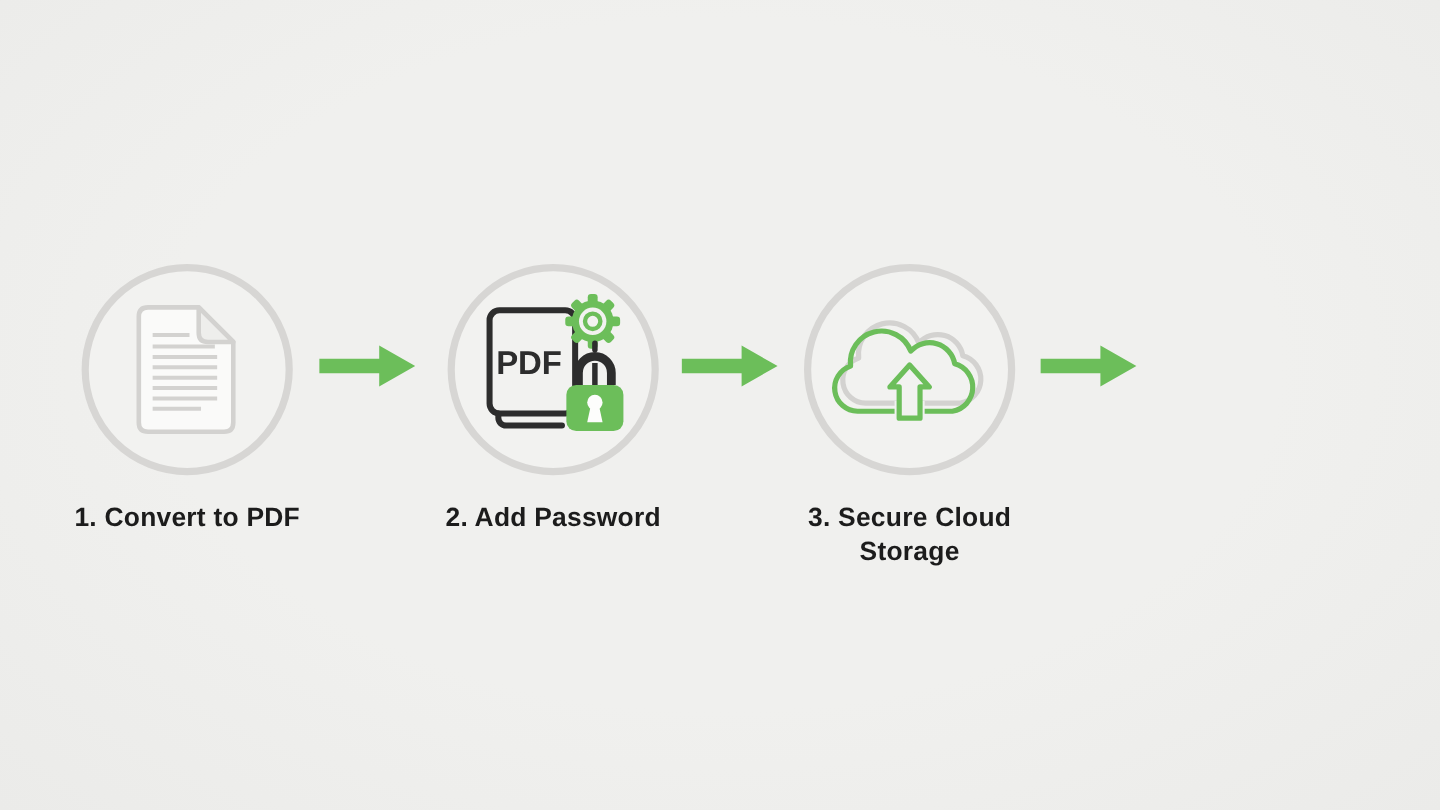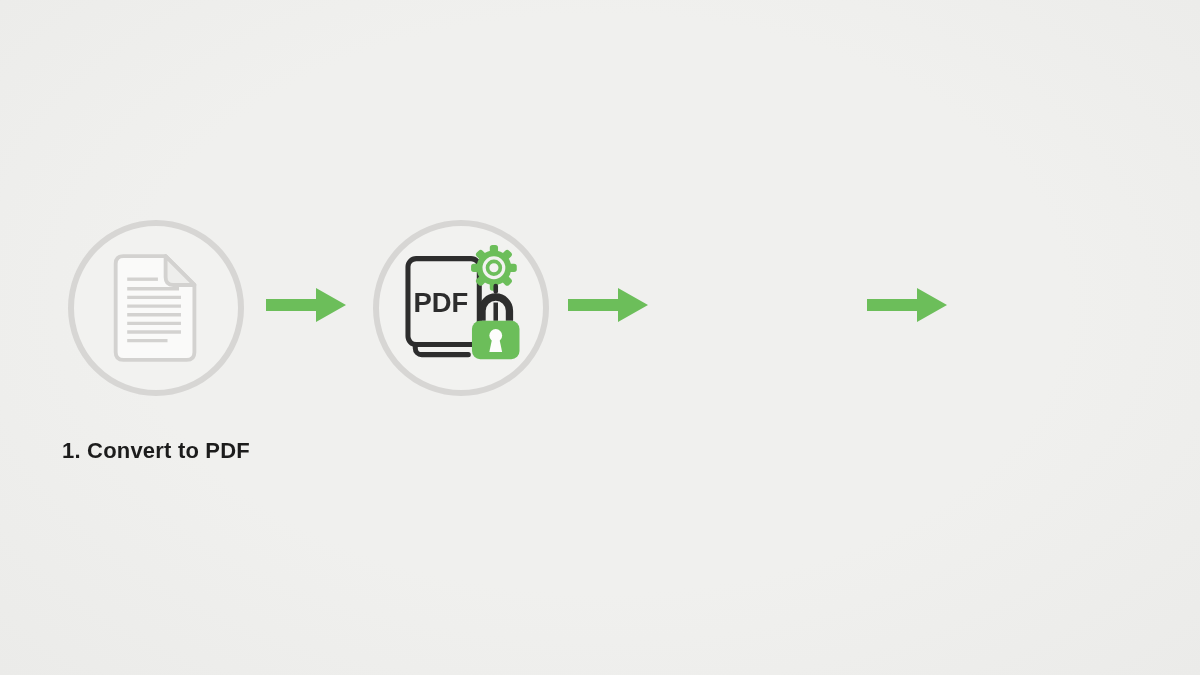--- a/index.html
+++ b/index.html
@@ -14,21 +14,21 @@
     position:relative;width:1200px;height:675px;
     background:radial-gradient(ellipse at 50% 45%, var(--bg) 55%, var(--bg-edge) 100%);
   }
   .step{position:absolute;top:220px;width:220px;display:flex;flex-direction:column;align-items:center;}
   .circle{
     width:176px;height:176px;border-radius:50%;
     border:6px solid var(--circle);background:var(--panel);
     display:flex;align-items:center;justify-content:center;
   }
   .label{
-    margin-top:40px;font-size:22px;font-weight:700;color:var(--label);
+    margin-top:20px;font-size:22px;font-weight:700;color:var(--label);
     line-height:29px;text-align:center;white-space:pre-line;letter-spacing:.2px;
   }
   .arrow{position:absolute;top:284px;}
   svg{display:block;} .f-green{fill:var(--green);}
   .st-gray{stroke:var(--gray-icon);}
 </style>
 </head>
 <body>
 
 <div class="canvas">
@@ -84,25 +84,38 @@
         <g>
           <line x1="108" y1="46" x2="108" y2="52" stroke="var(--dark)" stroke-width="5" stroke-linecap="round"></line>
           <path d="M93,84 v-11 a15,15 0 0 1 30,0 v11" fill="none" stroke="var(--dark)" stroke-width="8"></path>
           <line x1="108" y1="64" x2="108" y2="84" stroke="var(--dark)" stroke-width="5"></line>
           <rect x="82" y="84" width="52" height="42" rx="9" fill="var(--green)"></rect>
           <circle cx="108" cy="100" r="7" fill="#fdfdfc"></circle>
           <path d="M104,104 L112,104 L115,118 L101,118 Z" fill="#fdfdfc"></path>
         </g>
       </svg>
     </div>
+    <div class="label">2. Add Password</div>
   </div>
 
   <svg class="arrow" style="left:568px" width="82" height="42" viewBox="0 0 82 42">
     <polygon points="0,15 50,15 50,4 80,21 50,38 50,27 0,27" fill="var(--green)"></polygon>
   </svg>
 
+  <div class="step" style="left:648px">
+    <div class="circle">
+      <svg width="146" height="108" viewBox="0 0 150 112">
+        <path d="M30,92 a20,20 0 0 1 -6,-39 a27,27 0 0 1 52,-13 a22,22 0 0 1 38,11 a21,21 0 0 1 -2,41 z" transform="translate(7,-7)" fill="none" stroke="var(--gray-icon)" stroke-width="4.5" stroke-linejoin="round"></path>
+        <path d="M30,92 a20,20 0 0 1 -6,-39 a27,27 0 0 1 52,-13 a22,22 0 0 1 38,11 a21,21 0 0 1 -2,41 z" fill="none" stroke="var(--green)" stroke-width="4.5" stroke-linejoin="round"></path>
+        <rect x="62" y="83" width="26" height="18" fill="var(--panel)"></rect>
+        <polygon points="75,52 92,71 84,71 84,98 66,98 66,71 58,71" fill="var(--panel)" stroke="var(--green)" stroke-width="4.5" stroke-linejoin="round"></polygon>
+      </svg>
+    </div>
+    <div class="label">3. Secure Cloud
+Storage</div>
+  </div>
 
   <svg class="arrow" style="left:867px" width="82" height="42" viewBox="0 0 82 42">
     <polygon points="0,15 50,15 50,4 80,21 50,38 50,27 0,27" fill="var(--green)"></polygon>
   </svg>
 
 
 </div>
 
 </body></html>

